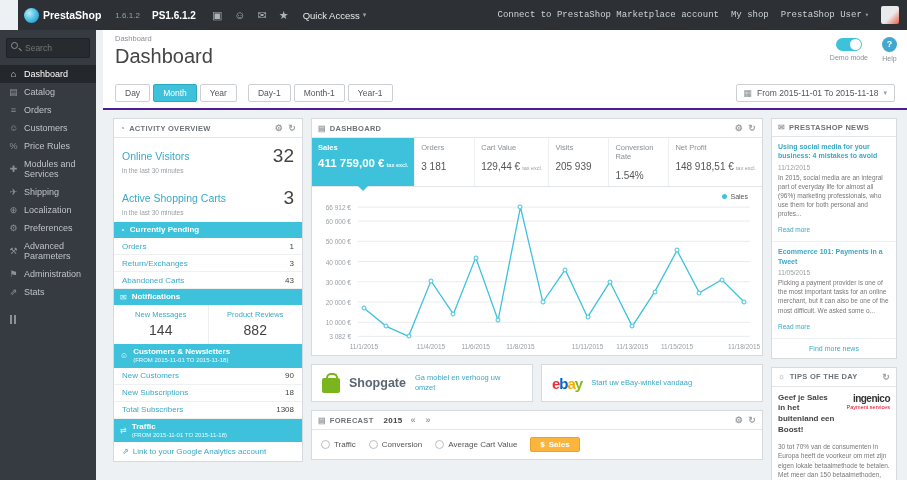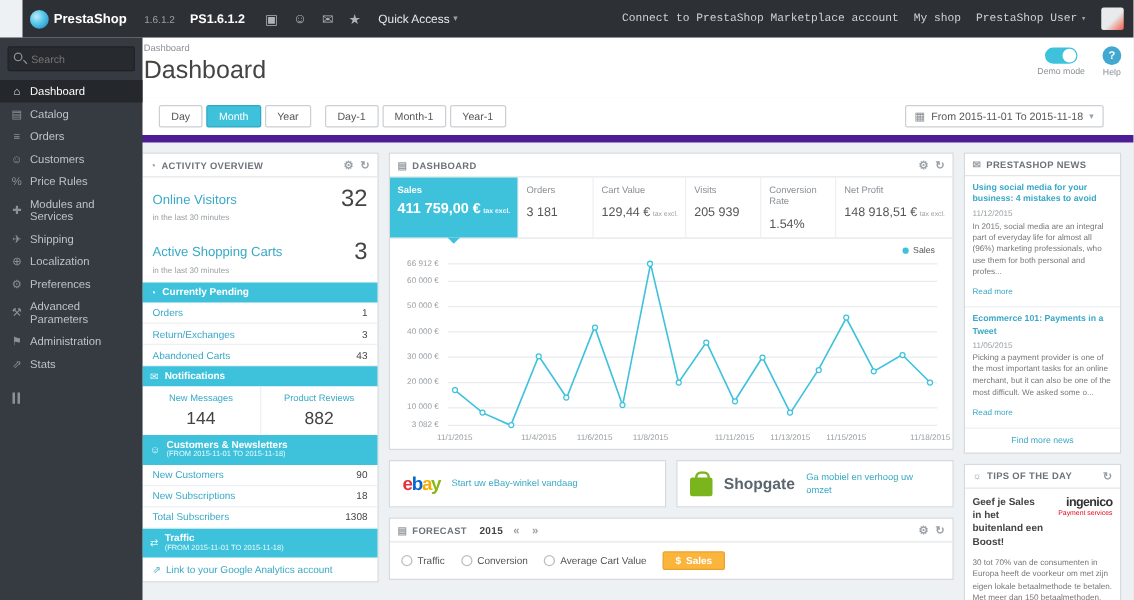--- a/index.html
+++ b/index.html
@@ -16,21 +16,21 @@
   .tb-shop{color:#fff;font-weight:bold;margin:0 10px 0 6px;cursor:pointer;padding-left:25px;}
   .tb-ico{color:#aeb3b9;font-size:11px;margin:0 6px;cursor:pointer;}
   .tb-quick{display:flex;align-items:center;gap:3px;margin-left:8px;color:#e6e8ea;font-size:9.5px;cursor:pointer;}
   .caret{font-size:7px;color:#9aa0a6;}
   .tb-right{margin-left:auto;display:flex;align-items:center;gap:12px;padding-right:8px;font-size:9px;}
   .tb-right a{color:#cfd2d6;cursor:pointer;text-decoration:none;font-family:Liberation Mono, monospace;}
   .tb-user{display:flex;align-items:center;gap:3px;}
   .avatar{width:18px;height:18px;border-radius:2px;background:linear-gradient(135deg,#e8eaec 55%,#f05a45);flex:0 0 auto;cursor:pointer;}
 
   
-  .sidebar{position:absolute;top:30px;left:0;bottom:0;width:114px;background:#363a41;z-index:20;}
+  .sidebar{position:absolute;top:30px;left:0;bottom:0;width:96px;background:#363a41;z-index:20;}
   .search-wrap{margin:7px 6px;position:relative;}
   .search-input{width:100%;height:20px;background:#272b30;border:1px solid #1f2226;border-radius:2px;color:#c8ccd0;font-size:8.5px;padding:0 4px 0 18px;outline:none;font-family:"Liberation Sans",sans-serif;}
   .mag{position:absolute;left:5px;top:5px;width:7px;height:7px;border:1.4px solid #8b9198;border-radius:50%;}
   .mag::after{content:"";position:absolute;left:6px;top:6px;width:4px;height:1.4px;background:#8b9198;transform:rotate(45deg);}
   .nav-item{display:flex;align-items:center;gap:5px;padding:4px 8px;font-size:9px;color:#bfc3c8;cursor:pointer;}
   .nav-item.active{background:#24272b;color:#fff;}
   .nav-ico{width:11px;color:#8b9198;font-size:9px;text-align:center;flex:0 0 auto;}
   .nav-item.active .nav-ico{color:#e8eaec;}
   .collapse{margin:14px 10px;display:flex;gap:2px;cursor:pointer;}
   .collapse i{display:block;width:2px;height:9px;background:#8b9198;}
@@ -39,21 +39,21 @@
   .main{position:absolute;left:103px;top:30px;right:0;bottom:0;overflow:hidden;}
   .pagehead{background:#fff;padding:4px 12px 6px;position:relative;height:48px;}
   .crumb{font-size:7.5px;color:#8a9096;}
   .page-title{font-size:20px;color:#444;font-weight:400;margin-top:2px;}
   .head-tools{position:absolute;right:10px;top:6px;display:flex;gap:14px;text-align:center;}
   .toggle{width:26px;height:13px;border-radius:7px;background:#3ec2dc;position:relative;margin:2px auto 3px;cursor:pointer;}
   .toggle::after{content:"";position:absolute;right:1px;top:1px;width:11px;height:11px;background:#fff;border-radius:50%;}
   .help-circ{width:15px;height:15px;line-height:15px;border-radius:50%;background:#41a8d0;color:#fff;font-size:9px;font-weight:bold;margin:1px auto 3px;cursor:pointer;}
   .tool-label{font-size:7px;color:#8a9096;}
 
-  .filterbar{background:#fff;border-bottom:6px solid #4c1d95;padding:6px 24px;display:flex;align-items:center;}
+  .filterbar{background:#fff;border-bottom:2px solid #4c1d95;padding:6px 12px;display:flex;align-items:center;}
   .fbtn{font-size:8.5px;color:#555;background:#fff;border:1px solid #ccd0d4;border-radius:2px;padding:3px 9px;margin-right:3px;cursor:pointer;font-family:"Liberation Sans",sans-serif;}
   .fbtn.active{background:#3ec2dc;border-color:#2fa9c2;color:#fff;}
   .fbtn.grp{margin-left:8px;}
   .datepick{margin-left:auto;border:1px solid #ccd0d4;border-radius:2px;background:#fff;padding:3px 7px;font-size:8.5px;color:#555;display:flex;align-items:center;gap:5px;cursor:pointer;}
   .datepick .ico{color:#8a9096;font-size:9px;}
 
   .content{padding:8px 10px;display:flex;gap:8px;align-items:flex-start;height:100%;}
 
   .panel{background:#fff;border:1px solid #d6d9dd;}
   .phead{display:flex;align-items:center;gap:4px;padding:4px 6px;border-bottom:1px solid #e3e6e8;color:#6c737a;font-size:7.5px;font-weight:bold;letter-spacing:.3px;}
@@ -444,27 +444,27 @@
                 <div class="xtick" style="left: 58.5588%;">11/11/2015</div>
                 <div class="xtick" style="left: 69.9706%;">11/13/2015</div>
                 <div class="xtick" style="left: 81.3824%;">11/15/2015</div>
                 <div class="xtick" style="left: 98.5%;">11/18/2015</div>
               </div>
           </div>
         </section>
 
         <div class="promos">
           <div class="promo">
-            <span class="ebay-name"><span class="l1">e</span><span class="l2">b</span><span class="l3">a</span><span class="l4">y</span></span>
-            <a class="promo-link">Start uw eBay-winkel vandaag</a>
-          </div>
-          <div class="promo">
             <span class="sg-ico"></span>
             <span class="sg-name">Shopgate</span>
             <a class="promo-link">Ga mobiel en verhoog uw omzet</a>
+          </div>
+          <div class="promo">
+            <span class="ebay-name"><span class="l1">e</span><span class="l2">b</span><span class="l3">a</span><span class="l4">y</span></span>
+            <a class="promo-link">Start uw eBay-winkel vandaag</a>
           </div>
         </div>
 
         <section class="panel">
           <div class="phead">
             <span class="pico">▤</span>
             <span>FORECAST</span>
             <span class="fc-year">2015</span>
             <span class="fc-arrows">«</span>
             <span class="fc-arrows">»</span>

